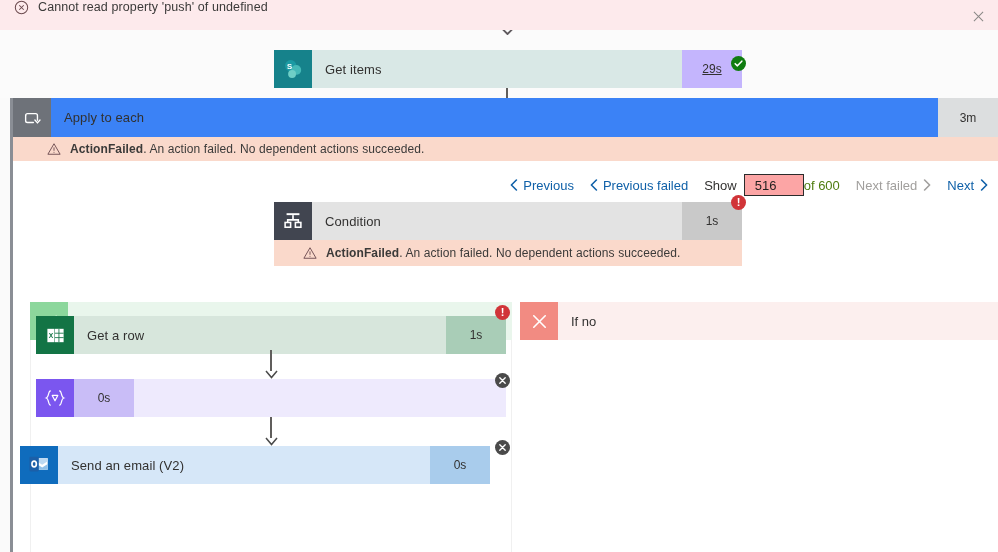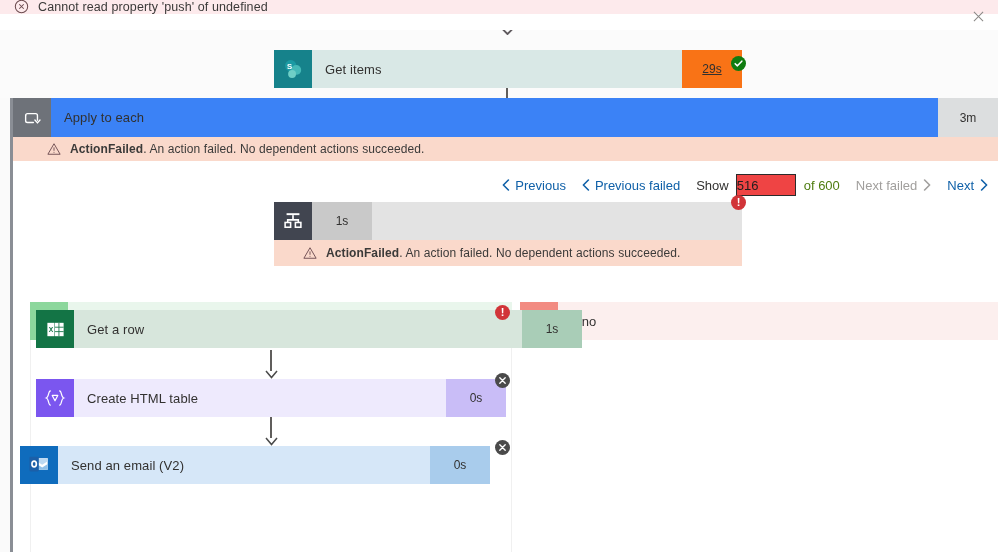--- a/index.html
+++ b/index.html
@@ -17,24 +17,24 @@
     font-size: 13px;
     color: #323130;
     -webkit-font-smoothing: antialiased;
   }
 
   
   .error-banner {
     position: absolute;
     left: 0; top: 0;
     width: 998px;
-    height: 14px;
+    height: 30px;
     background: #fdeaec;
     display: flex;
-    align-items: flex-end;
+    align-items: flex-start;
     box-sizing: border-box;
     padding: 0 20px 0 14px;
   }
   .banner-x-icon {
     width: 15px; height: 15px;
     flex: 0 0 15px;
     margin-right: 9px;
     position: relative;
     top: 0px;
   }
@@ -119,35 +119,35 @@
     color: #323130;
   }
 
   
   #card-getitems {
     left: 274px; top: 20px;
     width: 468px;
     background: #d9e8e6;
   }
   #card-getitems .card-icon { background: #16828b; }
-  #card-getitems .card-dur  { background: #f97316; min-width: 42px; text-decoration: underline; }
+  #card-getitems .card-dur  { background: #c4b5fd; min-width: 42px; text-decoration: underline; }
 
   
   #card-condition {
     left: 274px; top: 172px;
     width: 468px;
     background: #e3e3e3;
   }
   #card-condition .card-icon { background: #414550; }
   #card-condition .card-dur  { background: #c9c9c9; min-width: 42px; }
 
   
   #card-getarow {
-    left: 36px; top: 280px;
-    width: 546px;
+    left: 36px; top: 286px;
+    width: 470px;
     background: #d7e6dc;
   }
   #card-getarow .card-icon { background: #137445; }
   #card-getarow .card-dur  { background: #a9cdb7; min-width: 42px; }
 
   
   #card-htmltable {
     left: 36px; top: 349px;
     width: 470px;
     background: #eeeafd;
@@ -260,27 +260,27 @@
     margin-right: 16px;
   }
   .pager .lnk.disabled { color: #a19f9d; cursor: default; }
   .pager .chevl { margin-right: 5px; display: flex; }
   .pager .chevr { margin-left: 6px; display: flex; }
   .pager .plain { color: #323130; margin-right: 7px; }
   .pager-input {
     width: 60px;
     height: 22px;
     border: 1px solid #2b2b2b;
-    background: #ef4444;
+    background: #fca5a5;
     font-family: "Liberation Sans", sans-serif;
     font-size: 13px;
     color: #201f1e;
-    padding: 0 0;
+    padding: 0 10px;
     box-sizing: border-box;
-    margin-right: 8px;
+    margin-right: 0;
     outline: none;
   }
   .pager .ofcount { color: #4d7c0f; margin-right: 16px; }
 
   
   .branch-header {
     position: absolute;
     height: 38px;
     display: flex;
     align-items: stretch;
@@ -467,20 +467,21 @@
   <div class="card" id="card-condition">
     <div class="card-icon">
       <svg width="22" height="22" viewBox="0 0 24 24">
         <rect x="5" y="3.5" width="14" height="2.1" fill="#ffffff"></rect>
         <rect x="11.1" y="5.6" width="1.8" height="5.2" fill="#ffffff"></rect>
         <path d="M6.2 13.4 L6.2 10.8 L17.8 10.8 L17.8 13.4" stroke="#ffffff" stroke-width="1.7" fill="none"></path>
         <rect x="3.4" y="13.6" width="6" height="5.2" fill="none" stroke="#ffffff" stroke-width="1.7"></rect>
         <rect x="14.6" y="13.6" width="6" height="5.2" fill="none" stroke="#ffffff" stroke-width="1.7"></rect>
       </svg>
     </div>
+    <div class="card-title">Condition</div>
     <div class="card-dur">1s</div>
   </div>
   <span class="badge badge-error" style="left:731px; top:165px;">
     <span class="bang">!</span>
   </span>
 
   <div class="fail-strip" id="cond-fail">
     <span class="warn-icon">
       <svg width="14" height="14" viewBox="0 0 16 16">
         <path d="M8 2 L15 14 L1 14 Z" fill="none" stroke="#6b4a4e" stroke-width="1.05" stroke-linejoin="round"></path>
@@ -536,21 +537,20 @@
   </div>
 
   <div class="card" id="card-htmltable">
     <div class="card-icon">
       <svg width="24" height="20" viewBox="0 0 26 20">
         <path d="M8 2.3 C5.6 2.3 6.6 9 3.6 10 C6.6 11 5.6 17.7 8 17.7" stroke="#ffffff" stroke-width="1.3" fill="none" stroke-linecap="round"></path>
         <path d="M18 2.3 C20.4 2.3 19.4 9 22.4 10 C19.4 11 20.4 17.7 18 17.7" stroke="#ffffff" stroke-width="1.3" fill="none" stroke-linecap="round"></path>
         <path d="M10 7.2 L16 7.2 L13 13 Z" fill="none" stroke="#ffffff" stroke-width="1.3" stroke-linejoin="round"></path>
       </svg>
     </div>
-    <div class="card-title">Create HTML table</div>
     <div class="card-dur">0s</div>
   </div>
   <span class="badge badge-skipped" style="left:495px; top:343px;">
     <svg width="9" height="9" viewBox="0 0 10 10">
       <path d="M2 2 L8 8 M8 2 L2 8" stroke="#ffffff" stroke-width="1.5" fill="none" stroke-linecap="round"></path>
     </svg>
   </span>
 
   <div class="conn" id="conn-b">
     <div class="stem"></div>

